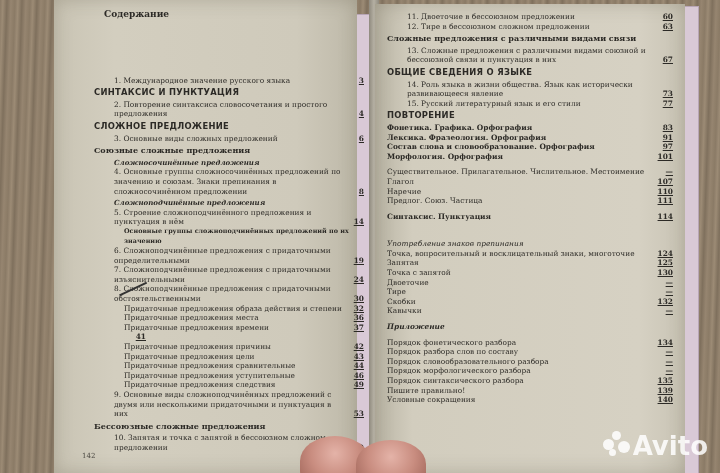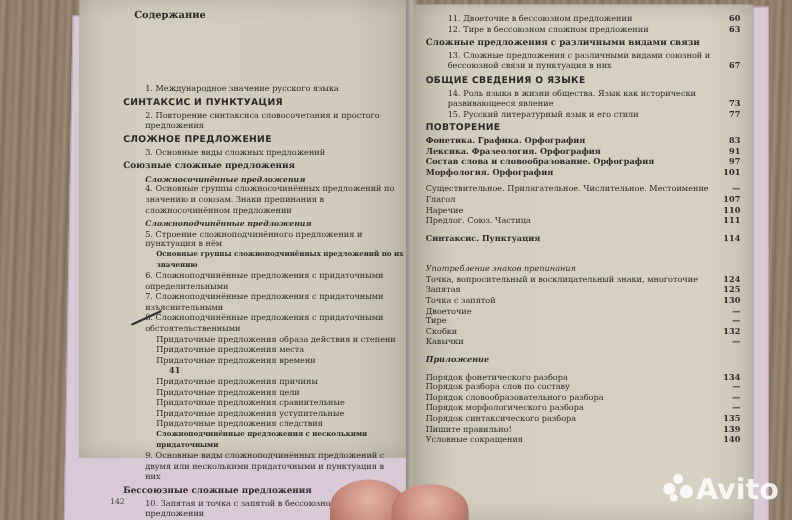--- a/index.html
+++ b/index.html
@@ -10,29 +10,29 @@
   }
   .cover {
     position:absolute; background:#d9c9d6; border:1px solid #b8a6b6;
   }
   .cover.left { left:62px; top:14px; width:320px; height:459px; transform:skewX(-1deg); }
   .cover.right { left:372px; top:6px; width:325px; height:467px; }
   .page {
     position:absolute; background:#cfcabb; color:#2c2a26;
     box-shadow: inset 0 0 18px rgba(80,70,50,0.25);
   }
-  .page.left { left:72px; top:0; width:303px; height:416px; background:linear-gradient(90deg,#c9c4b4 0%, #d3cebf 20%, #cfcabb 80%, #bdb8a8 100%); }
+  .page.left { left:54px; top:0; width:303px; height:473px; background:linear-gradient(90deg,#c9c4b4 0%, #d3cebf 20%, #cfcabb 80%, #bdb8a8 100%); }
   .page.right { left:375px; top:4px; width:310px; height:469px; background:linear-gradient(90deg,#b9b4a4 0%, #d2cdbe 12%, #d6d1c3 85%, #c8c3b4 100%); }
   .spine { position:absolute; left:369px; top:0; width:10px; height:473px; background:linear-gradient(90deg,#8f8a7e,#b5b0a3,#8f8a7e); }
   .content { position:absolute; font-size:7.4px; line-height:9.6px; }
   .left .content { left:40px; top:10px; width:270px; }
   .right .content { left:12px; top:8px; width:286px; }
   .row { display:flex; align-items:flex-end; }
   .row .txt { flex:1; }
-  .row .pg { width:22px; text-align:right; font-weight:bold; }
+  .row .pg { width:22px; text-align:right; font-weight:bold;text-decoration:underline; }
   .h-contents { font-weight:bold; font-size:9px; margin-bottom:56px; margin-left:10px; }
   .h-major { font-family:"DejaVu Sans", sans-serif; font-weight:bold; font-size:8.4px; letter-spacing:0.3px; margin:3px 0 2px; }
   .h-section { font-weight:bold; font-size:8px; margin:3px 0 2px; }
   .h-sub { font-weight:bold; font-style:italic; font-size:7px; margin:2px 0 0 20px; }
   .indent1 { padding-left:20px; }
   .indent2 { padding-left:30px; }
   .small-bold { font-weight:bold; font-size:6.4px; }
   .gap { height:6px; }
   .pg-num { position:absolute; font-size:7px; color:#4a4740; }
   .thumb { position:absolute; border-radius:50% 50% 30% 30%; background:radial-gradient(circle at 50% 35%, #e4b3a8 0%, #c98d80 50%, #9d6357 100%); }
@@ -116,21 +116,20 @@
         <span class="pg">44</span>
       </div>
       <div class="row indent2">
         <span class="txt">Придаточные предложения уступительные</span>
         <span class="pg">46</span>
       </div>
       <div class="row indent2">
         <span class="txt">Придаточные предложения следствия</span>
         <span class="pg">49</span>
       </div>
-      <div class="indent2 small-bold">Сложноподчинённые предложения с несколькими придаточными</div>
       <div class="row indent1">
         <span class="txt">9. Основные виды сложноподчинённых предложений с двумя или несколькими придаточными и пунктуация в них</span>
         <span class="pg">53</span>
       </div>
       <div class="h-section">Бессоюзные сложные предложения</div>
       <div class="row indent1">
         <span class="txt">10. Запятая и точка с запятой в бессоюзном сложном предложении</span>
         <span class="pg">59</span>
       </div>
     </div>

